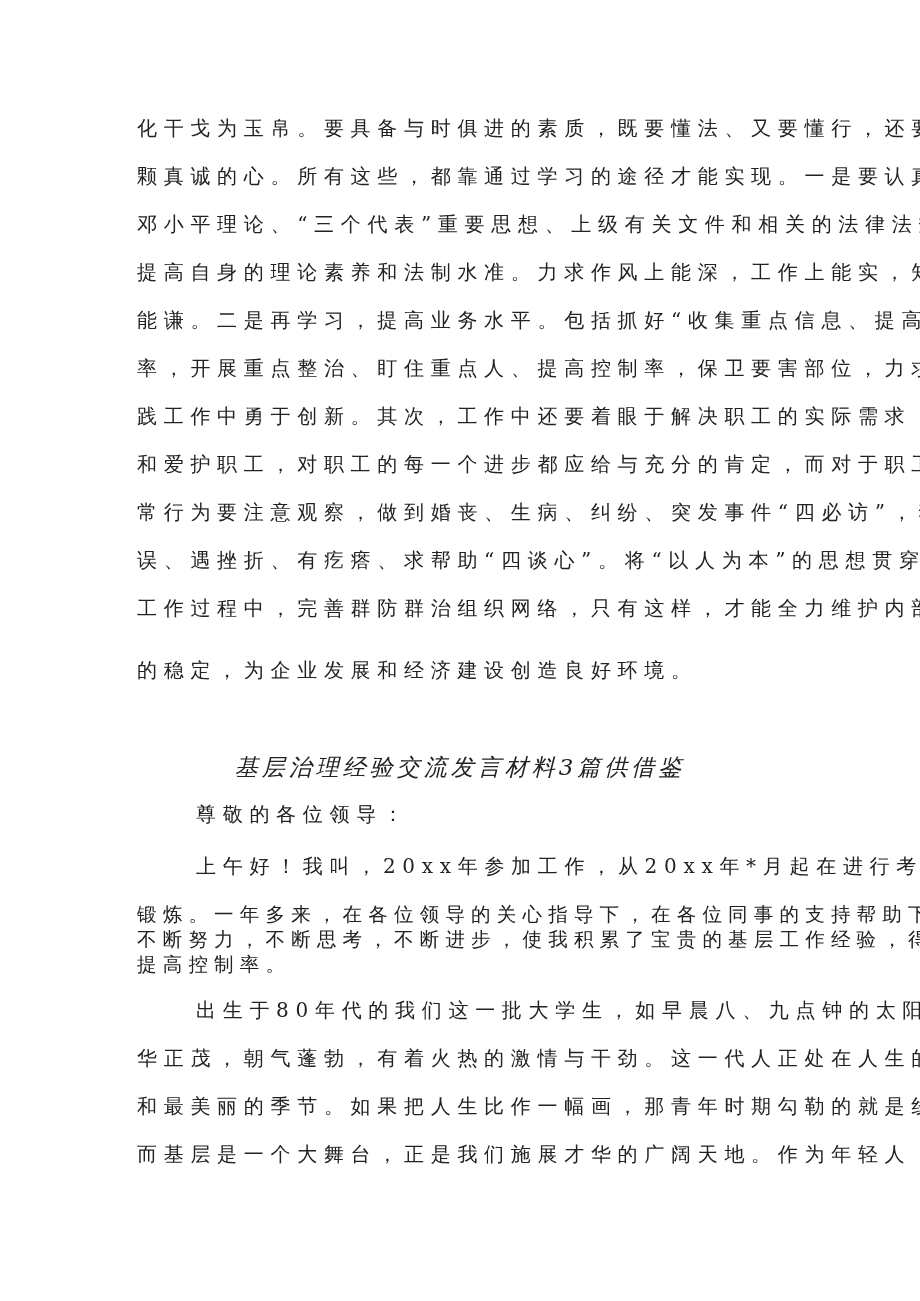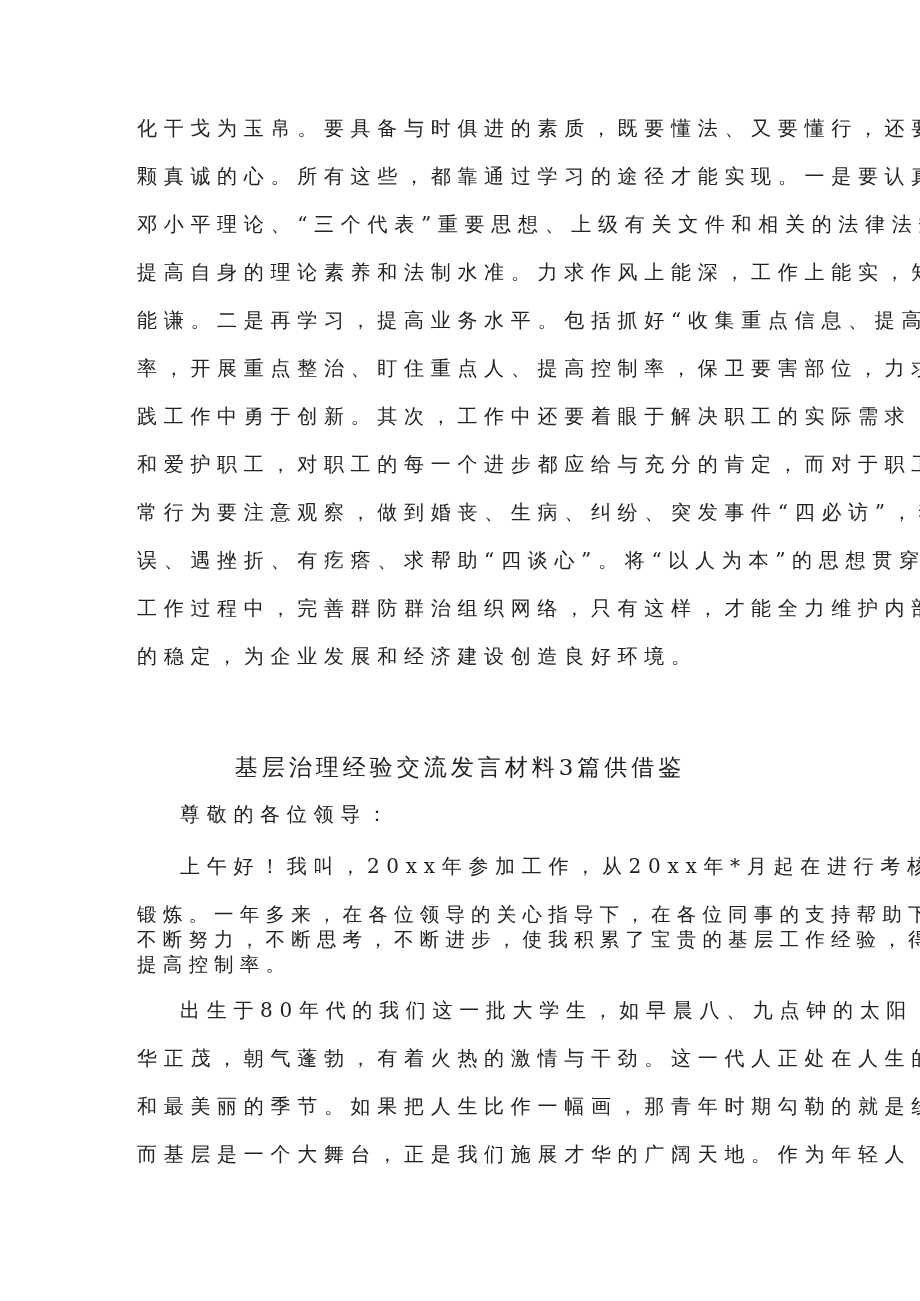--- a/index.html
+++ b/index.html
@@ -25,55 +25,56 @@
     .line {
       position: absolute;
       left: 137px;
       width: 660px;
       font-size: 20px;
       line-height: 26px;
       letter-spacing: 6.7px;
       white-space: nowrap;
       font-weight: 300;
     }
-    .indent { left: 180px; }
+    .indent { left: 196px; }
     .tight {
       font-size: 19.5px;
       letter-spacing: 6.2px;
     }
     .title {
       position: absolute;
       left: 0;
       width: 920px;
       top: 752px;
       text-align: center;
       font-size: 23px;
       line-height: 30px;
       letter-spacing: 4px;
       white-space: nowrap;
+      font-style: italic;
     }
   </style>
 </head>
 <body>
 
 <div class="page">
 
   <div>
     <div class="line" style="top:115px">化干戈为玉帛。要具备与时俱进的素质，既要懂法、又要懂行，还要有一</div>
     <div class="line" style="top:163px">颗真诚的心。所有这些，都靠通过学习的途径才能实现。一是要认真学习</div>
     <div class="line" style="top:211px">邓小平理论、“三个代表”重要思想、上级有关文件和相关的法律法规，</div>
     <div class="line" style="top:259px">提高自身的理论素养和法制水准。力求作风上能深，工作上能实，知识上</div>
     <div class="line" style="top:307px">能谦。二是再学习，提高业务水平。包括抓好“收集重点信息、提高掌握</div>
     <div class="line" style="top:355px">率，开展重点整治、盯住重点人、提高控制率，保卫要害部位，力求在实</div>
     <div class="line" style="top:403px">践工作中勇于创新。其次，工作中还要着眼于解决职工的实际需求，关心</div>
     <div class="line" style="top:451px">和爱护职工，对职工的每一个进步都应给与充分的肯定，而对于职工的反</div>
     <div class="line" style="top:499px">常行为要注意观察，做到婚丧、生病、纠纷、突发事件“四必访”，犯错</div>
     <div class="line" style="top:547px">误、遇挫折、有疙瘩、求帮助“四谈心”。将“以人为本”的思想贯穿到</div>
     <div class="line" style="top:595px">工作过程中，完善群防群治组织网络，只有这样，才能全力维护内部治安</div>
-    <div class="line" style="top:643px">的稳定，为企业发展和经济建设创造良好环境。</div>
+    <div class="line" style="top:657px">的稳定，为企业发展和经济建设创造良好环境。</div>
   </div>
 
   <div class="title">基层治理经验交流发言材料3篇供借鉴</div>
 
   <div class="line indent" style="top:801px">尊敬的各位领导：</div>
 
   <div class="line indent" style="top:853px">上午好！我叫，20xx年参加工作，从20xx年*月起在进行考核</div>
 
   <div>
     <div class="line tight" style="top:902px">锻炼。一年多来，在各位领导的关心指导下，在各位同事的支持帮助下，</div>

